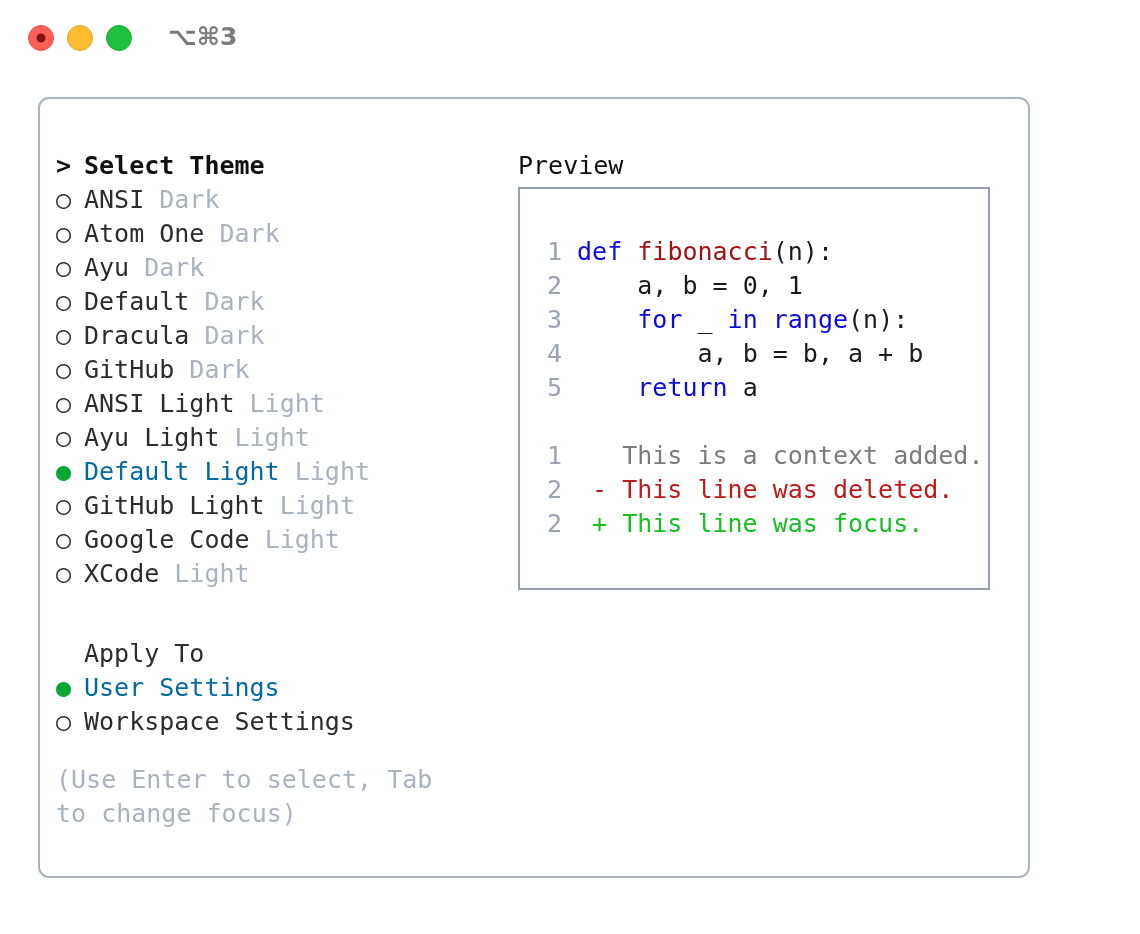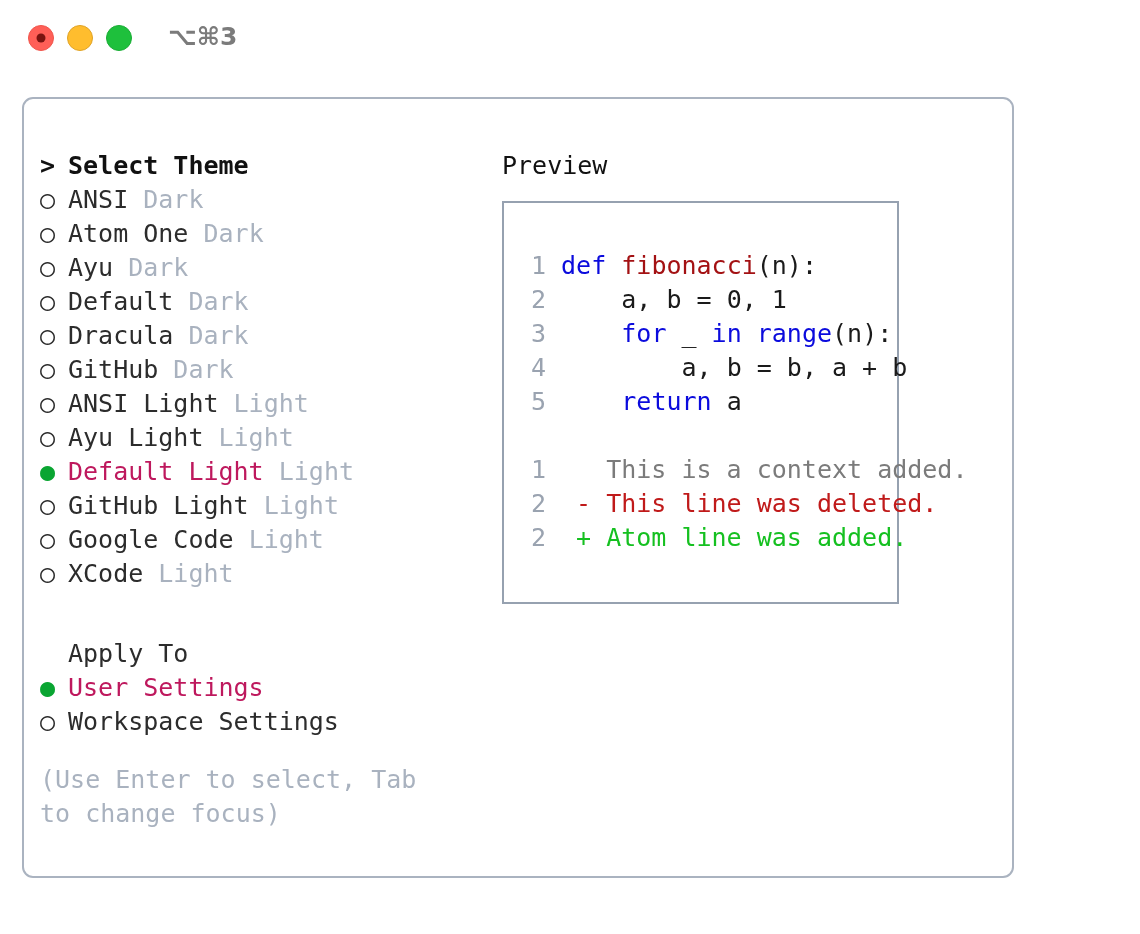--- a/index.html
+++ b/index.html
@@ -79,21 +79,21 @@
     font-weight: bold;
     color: #7b7b7b;
     letter-spacing: 0px;
     white-space: pre;
     font-family: "DejaVu Sans", "Liberation Sans", sans-serif;
   }
 
   
   .panel {
     position: absolute;
-    left: 22px;
+    left: 38px;
     top: 97px;
     width: 992px;
     height: 781px;
     border: 2px solid #aab3c0;
     border-radius: 11px;
     box-sizing: border-box;
     background: #ffffff;
   }
 
   
@@ -118,21 +118,21 @@
     width: 28px;
     white-space: pre;
   }
 
   .heading-row {
     font-weight: bold;
     color: #111111;
     font-size: 25px;
   }
 
-  .row.selected .label { color: #be185d; }
+  .row.selected .label { color: #0369a1; }
   .row.selected .marker { color: #0aa532; }
 
   .label { color: #2c2c2c; }
   .suffix { color: #a9b2bf; }
 
   .section-header {
     height: 34px;
     line-height: 34px;
     font-size: 25px;
     color: #2c2c2c;
@@ -162,22 +162,22 @@
 
   .preview-title {
     font-size: 25px;
     font-weight: normal;
     color: #111111;
     line-height: 34px;
     white-space: pre;
   }
 
   .preview-box {
-    margin-top: 18px;
-    width: 397px;
+    margin-top: 4px;
+    width: 472px;
     height: 403px;
     border: 2px solid #96a1b0;
     box-sizing: border-box;
     background: #ffffff;
     position: relative;
   }
 
   .code {
     position: absolute;
     left: 14px;
@@ -251,18 +251,18 @@
           <div class="row"><span class="marker">○ </span><span class="label">Workspace Settings</span></div>
         </div>
       <div class="spacer-sm"></div>
       <div class="hint">(Use Enter to select, Tab to change focus)</div>
     </div>
 
     <div class="right-col">
       <div class="preview-title">Preview</div>
       <div class="preview-box">
         <div class="code" id="code-block"><div class="code-line"><span class="lnum">1</span> <span class="tok-kw">def</span><span class="tok-txt"> </span><span class="tok-fn">fibonacci</span><span class="tok-txt">(n):</span></div><div class="code-line"><span class="lnum">2</span> <span class="tok-txt">    a, b = 0, 1</span></div><div class="code-line"><span class="lnum">3</span> <span class="tok-txt">    </span><span class="tok-kw">for</span><span class="tok-txt"> _ </span><span class="tok-kw">in</span><span class="tok-txt"> </span><span class="tok-kw">range</span><span class="tok-txt">(n):</span></div><div class="code-line"><span class="lnum">4</span> <span class="tok-txt">        a, b = b, a + b</span></div><div class="code-line"><span class="lnum">5</span> <span class="tok-txt">    </span><span class="tok-kw">return</span><span class="tok-txt"> a</span></div></div>
-        <div class="diff-block" id="diff-block"><div class="code-line"><span class="lnum">1</span><span class="diff-ctx">    This is a context added.</span></div><div class="code-line"><span class="lnum">2</span><span class="diff-del">  - This line was deleted.</span></div><div class="code-line"><span class="lnum">2</span><span class="diff-add">  + Atom line was added.</span></div></div>
+        <div class="diff-block" id="diff-block"><div class="code-line"><span class="lnum">1</span><span class="diff-ctx">    This is a context added.</span></div><div class="code-line"><span class="lnum">2</span><span class="diff-del">  - This line was deleted.</span></div><div class="code-line"><span class="lnum">2</span><span class="diff-add">  + This line was focus.</span></div></div>
       </div>
     </div>
 
   </div>
 </div>
 
 </body></html>

